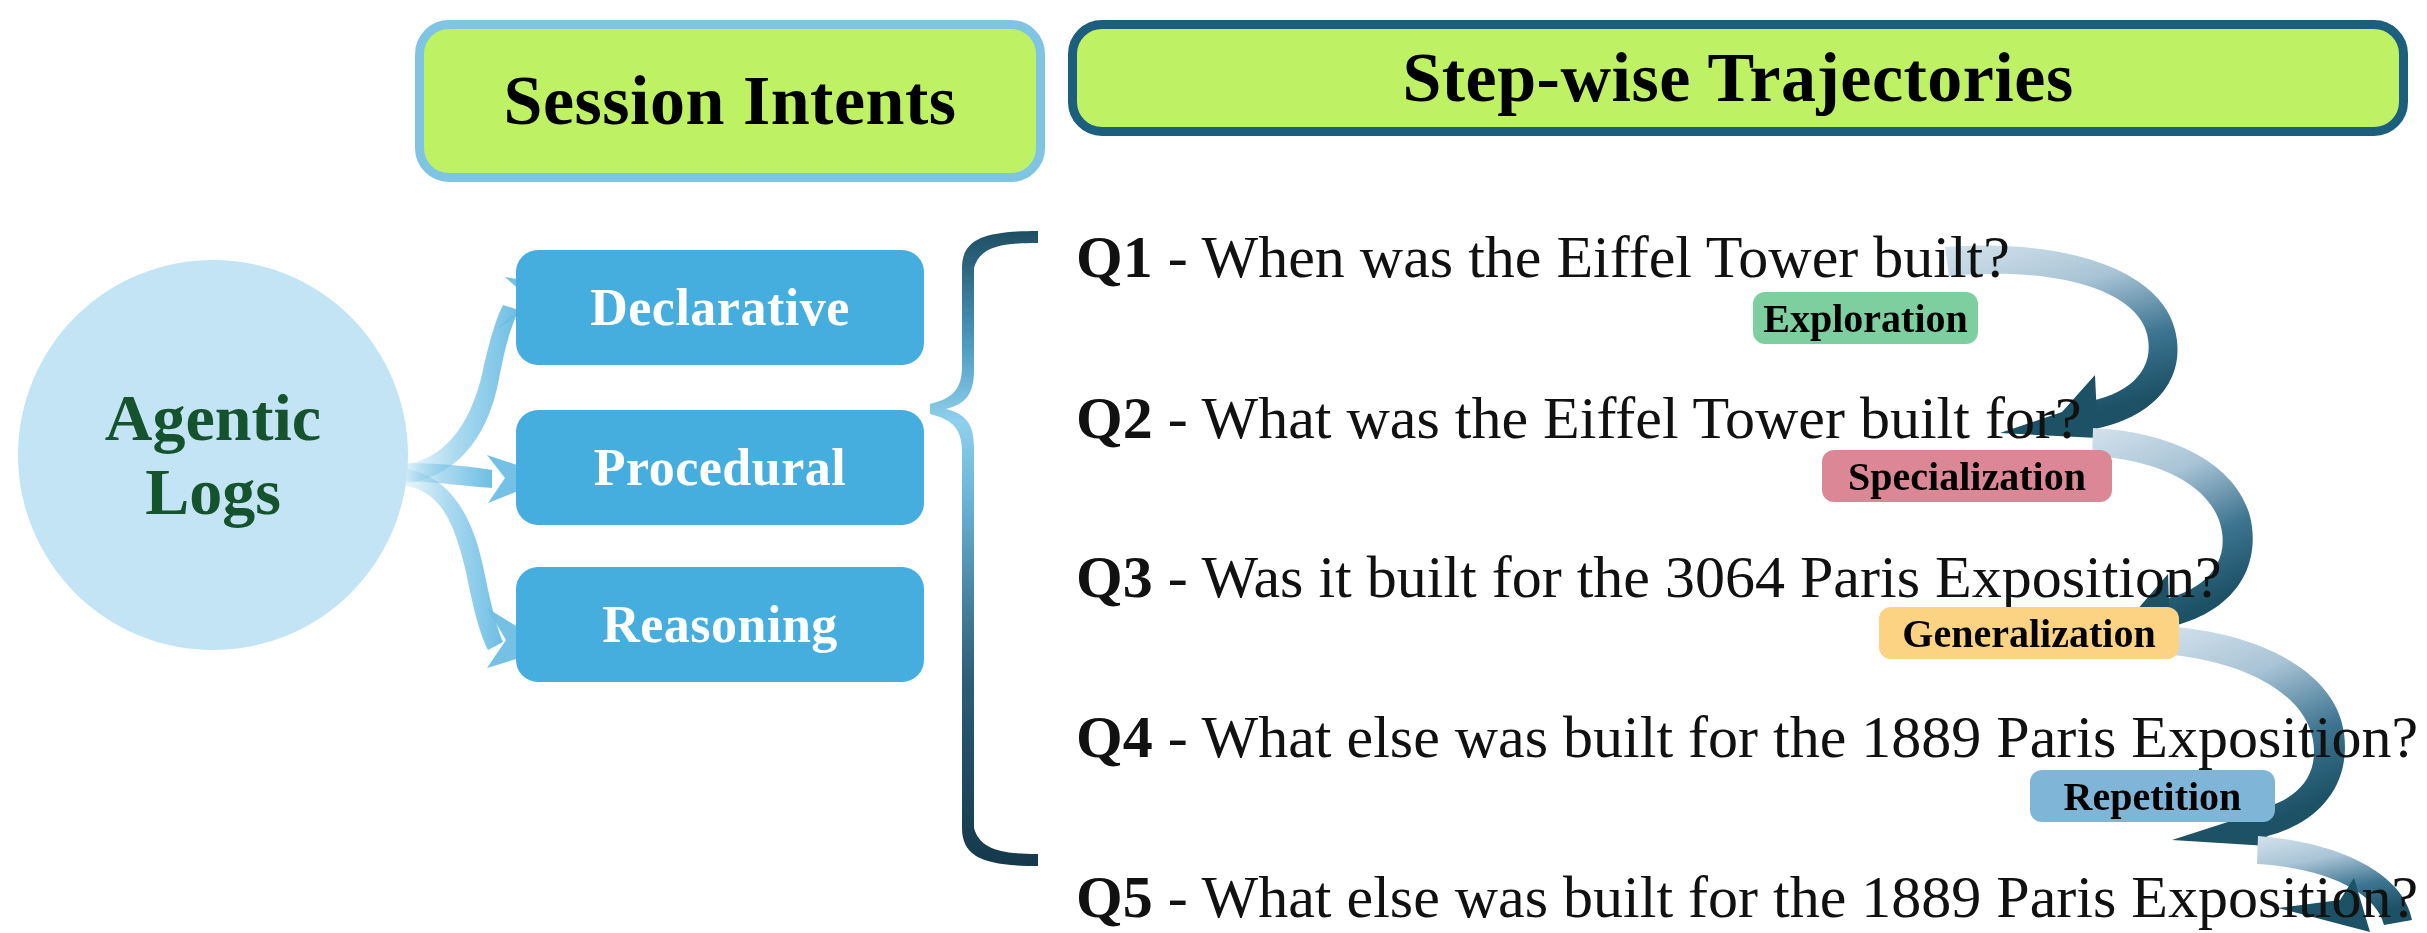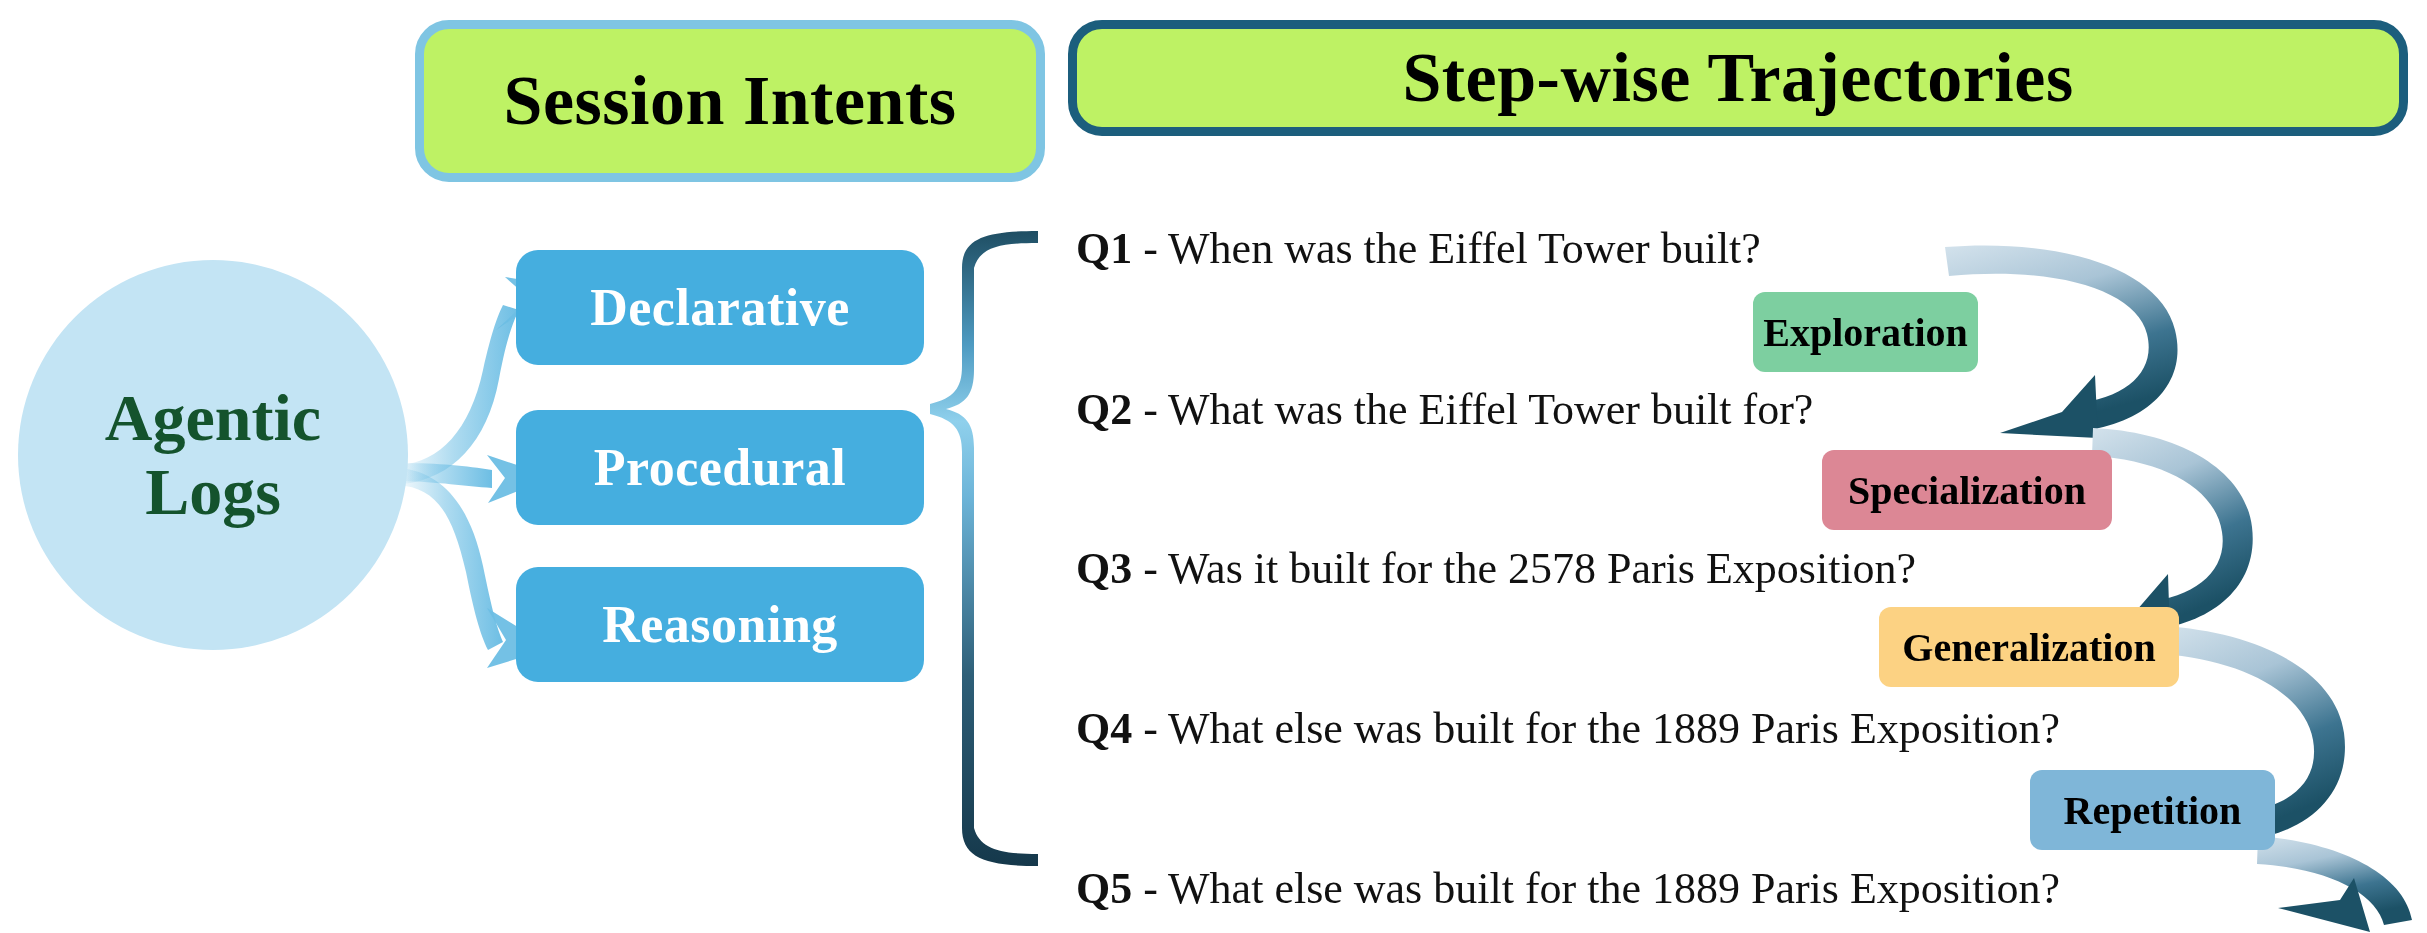--- a/index.html
+++ b/index.html
@@ -92,21 +92,21 @@
   }
   #intent-box-0 { top: 250px; }
   #intent-box-1 { top: 410px; }
   #intent-box-2 { top: 567px; }
 
   
   .q-line {
     position: absolute;
     left: 1076px;
     white-space: nowrap;
-    font-size: 44px;
+    font-size: 60px;
     color: #111111;
     line-height: 1;
   }
   .q-label { font-weight: bold; }
   .q-text  { font-weight: normal; }
   #q-line-0 { top: 227px; }
   #q-line-1 { top: 388px; }
   #q-line-2 { top: 547px; }
   #q-line-3 { top: 707px; }
   #q-line-4 { top: 867px; }
@@ -117,21 +117,21 @@
     box-sizing: border-box;
     border-radius: 12px;
     color: #000000;
     font-weight: bold;
     font-size: 40px;
     display: flex;
     align-items: center;
     justify-content: center;
     white-space: nowrap;
     padding: 0 18px;
-    height: 80px;
+    height: 52px;
   }
   #badge-0 { left: 1753px; top: 292px; width: 225px; background: #7DCFA0; }
   #badge-1 { left: 1822px; top: 450px; width: 290px; background: #DC8795; }
   #badge-2 { left: 1879px; top: 607px; width: 300px; background: #FCD283; }
   #badge-3 { left: 2030px; top: 770px; width: 245px; background: #7FB6D8; }
 </style>
 </head>
 <body>
 
 <div id="stage">
@@ -272,21 +272,21 @@
     <span>Reasoning</span>
   </div>
 
   <div class="q-line" id="q-line-0">
     <span class="q-label">Q1</span><span class="q-text"> - </span><span class="q-text">When was the Eiffel Tower built?</span>
   </div>
   <div class="q-line" id="q-line-1">
     <span class="q-label">Q2</span><span class="q-text"> - </span><span class="q-text">What was the Eiffel Tower built for?</span>
   </div>
   <div class="q-line" id="q-line-2">
-    <span class="q-label">Q3</span><span class="q-text"> - </span><span class="q-text">Was it built for the 2578 Paris Exposition?</span>
+    <span class="q-label">Q3</span><span class="q-text"> - </span><span class="q-text">Was it built for the 3064 Paris Exposition?</span>
   </div>
   <div class="q-line" id="q-line-3">
     <span class="q-label">Q4</span><span class="q-text"> - </span><span class="q-text">What else was built for the 1889 Paris Exposition?</span>
   </div>
   <div class="q-line" id="q-line-4">
     <span class="q-label">Q5</span><span class="q-text"> - </span><span class="q-text">What else was built for the 1889 Paris Exposition?</span>
   </div>
 
   <div class="badge" id="badge-0">
     <span>Exploration</span>

